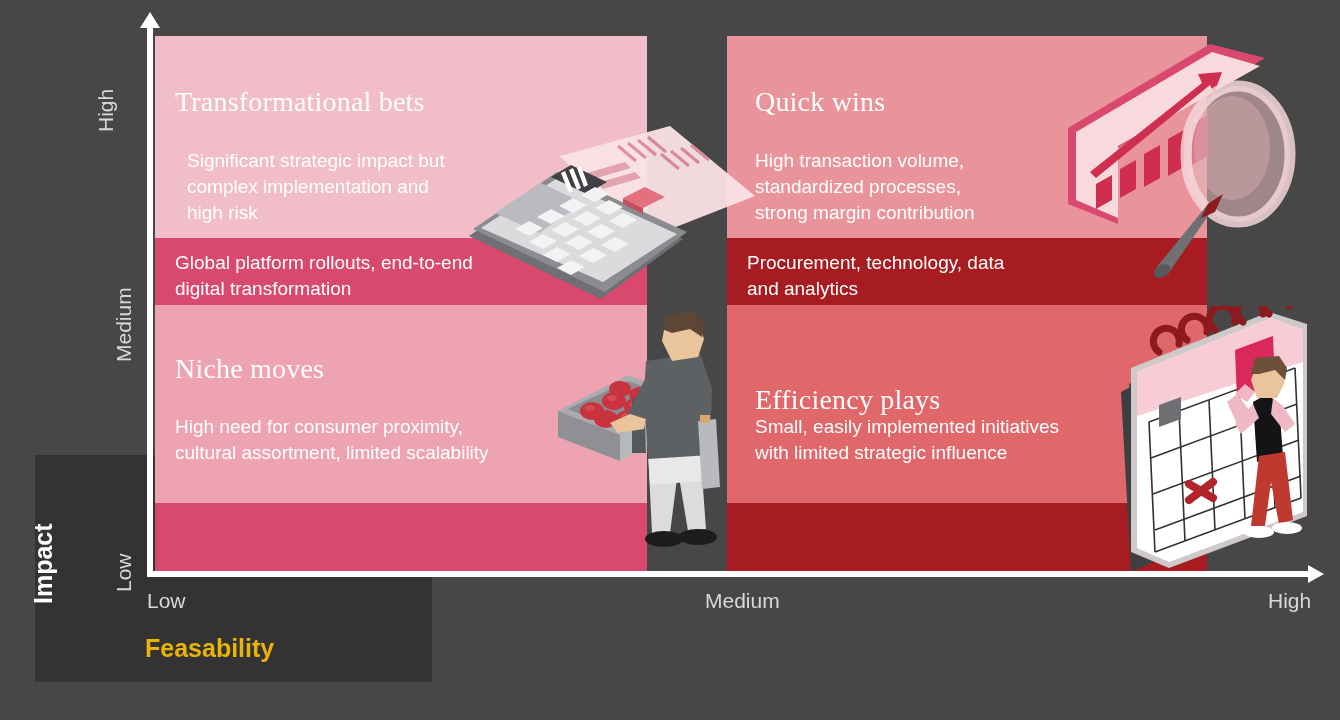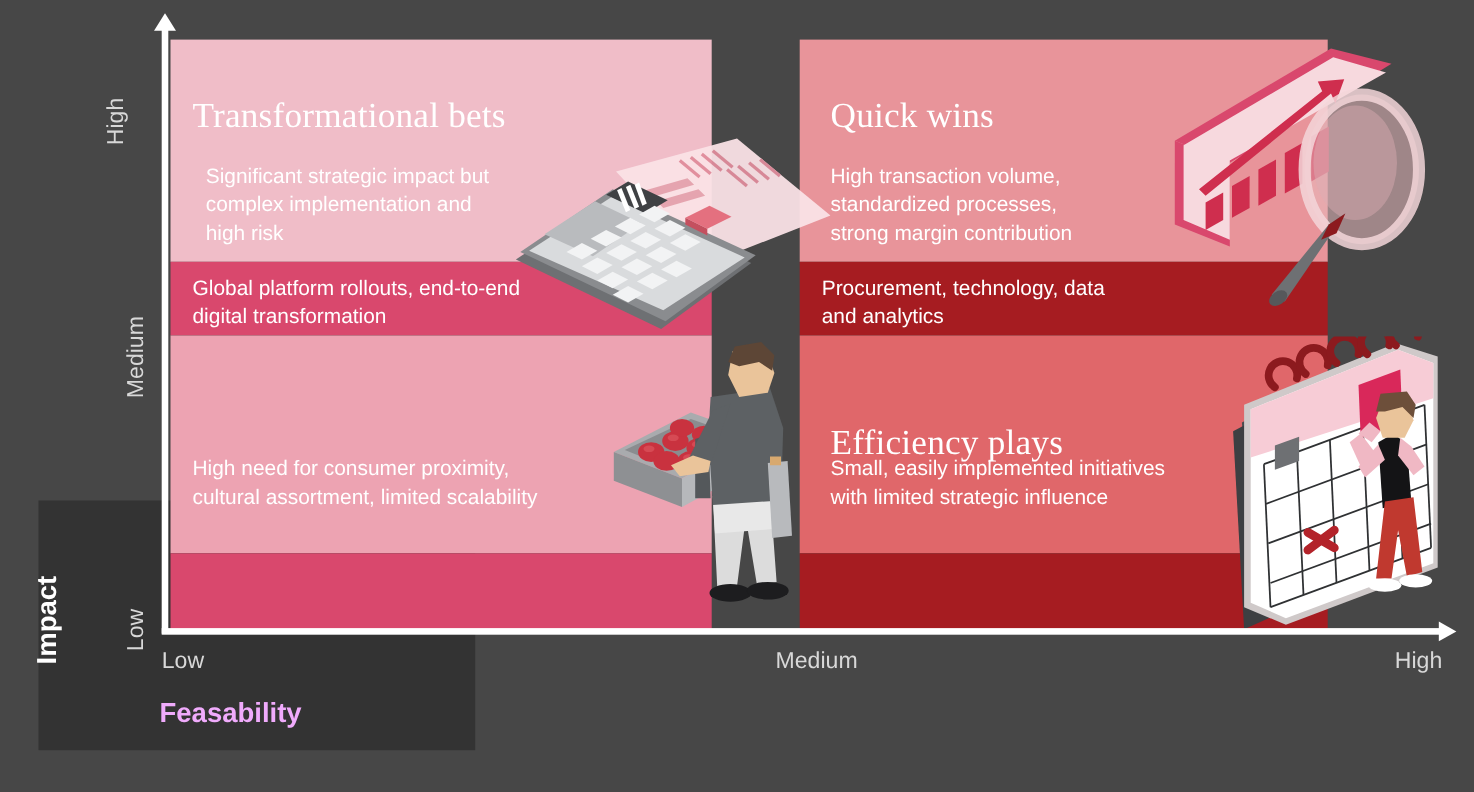--- a/index.html
+++ b/index.html
@@ -42,21 +42,21 @@
   .bg-br-light { background: #e0676a; }
   .bg-tl-dark  { background: #d9486d; }
   .bg-tr-dark  { background: #a61c21; }
   .bg-bl-dark  { background: #d9486d; }
   .bg-br-dark  { background: #a61c21; }
 
   .quad-title {
     position: absolute;
     font-family: "Liberation Serif", serif;
     font-weight: 400;
-    font-size: 32px;
+    font-size: 28px;
     color: #ffffff;
     letter-spacing: .2px;
     white-space: nowrap;
   }
   .quad-desc {
     position: absolute;
     font-size: 19px;
     line-height: 26px;
     color: #ffffff;
     white-space: pre-line;
@@ -121,21 +121,21 @@
     font-weight: bold;
     color: #ffffff;
     transform-origin: left bottom;
     transform: rotate(-90deg);
     white-space: nowrap;
   }
   .axis-title-x {
     position: absolute;
     font-size: 25px;
     font-weight: bold;
-    color: #f0abfc;
+    color: #eab308;
     white-space: nowrap;
   }
 </style>
 </head>
 <body>
 
 <div id="root">
 
   <div class="axis-panel"></div>
 
@@ -315,20 +315,21 @@
     <div class="quad-title" style="left:20px; top:50px;">Transformational bets</div>
     <div class="quad-desc" style="left:20px; top:112px;margin-left:12px;">Significant strategic impact but
 complex implementation and
 high risk</div>
 
     <div class="quad-title" style="left:600px; top:50px;">Quick wins</div>
     <div class="quad-desc" style="left:600px; top:112px;">High transaction volume,
 standardized processes,
 strong margin contribution</div>
 
+    <div class="quad-title" style="left:20px; top:317px;">Niche moves</div>
     <div class="quad-desc" style="left:20px; top:378px;">High need for consumer proximity,
 cultural assortment, limited scalability</div>
 
     <div class="quad-title" style="left:600px; top:317px;margin-top:31px;">Efficiency plays</div>
     <div class="quad-desc" style="left:600px; top:378px;">Small, easily implemented initiatives
 with limited strategic influence</div>
 
     <div class="quad col-left row-b" style="background:transparent;">
       <div class="band-text">Global platform rollouts, end-to-end
 digital transformation</div>

